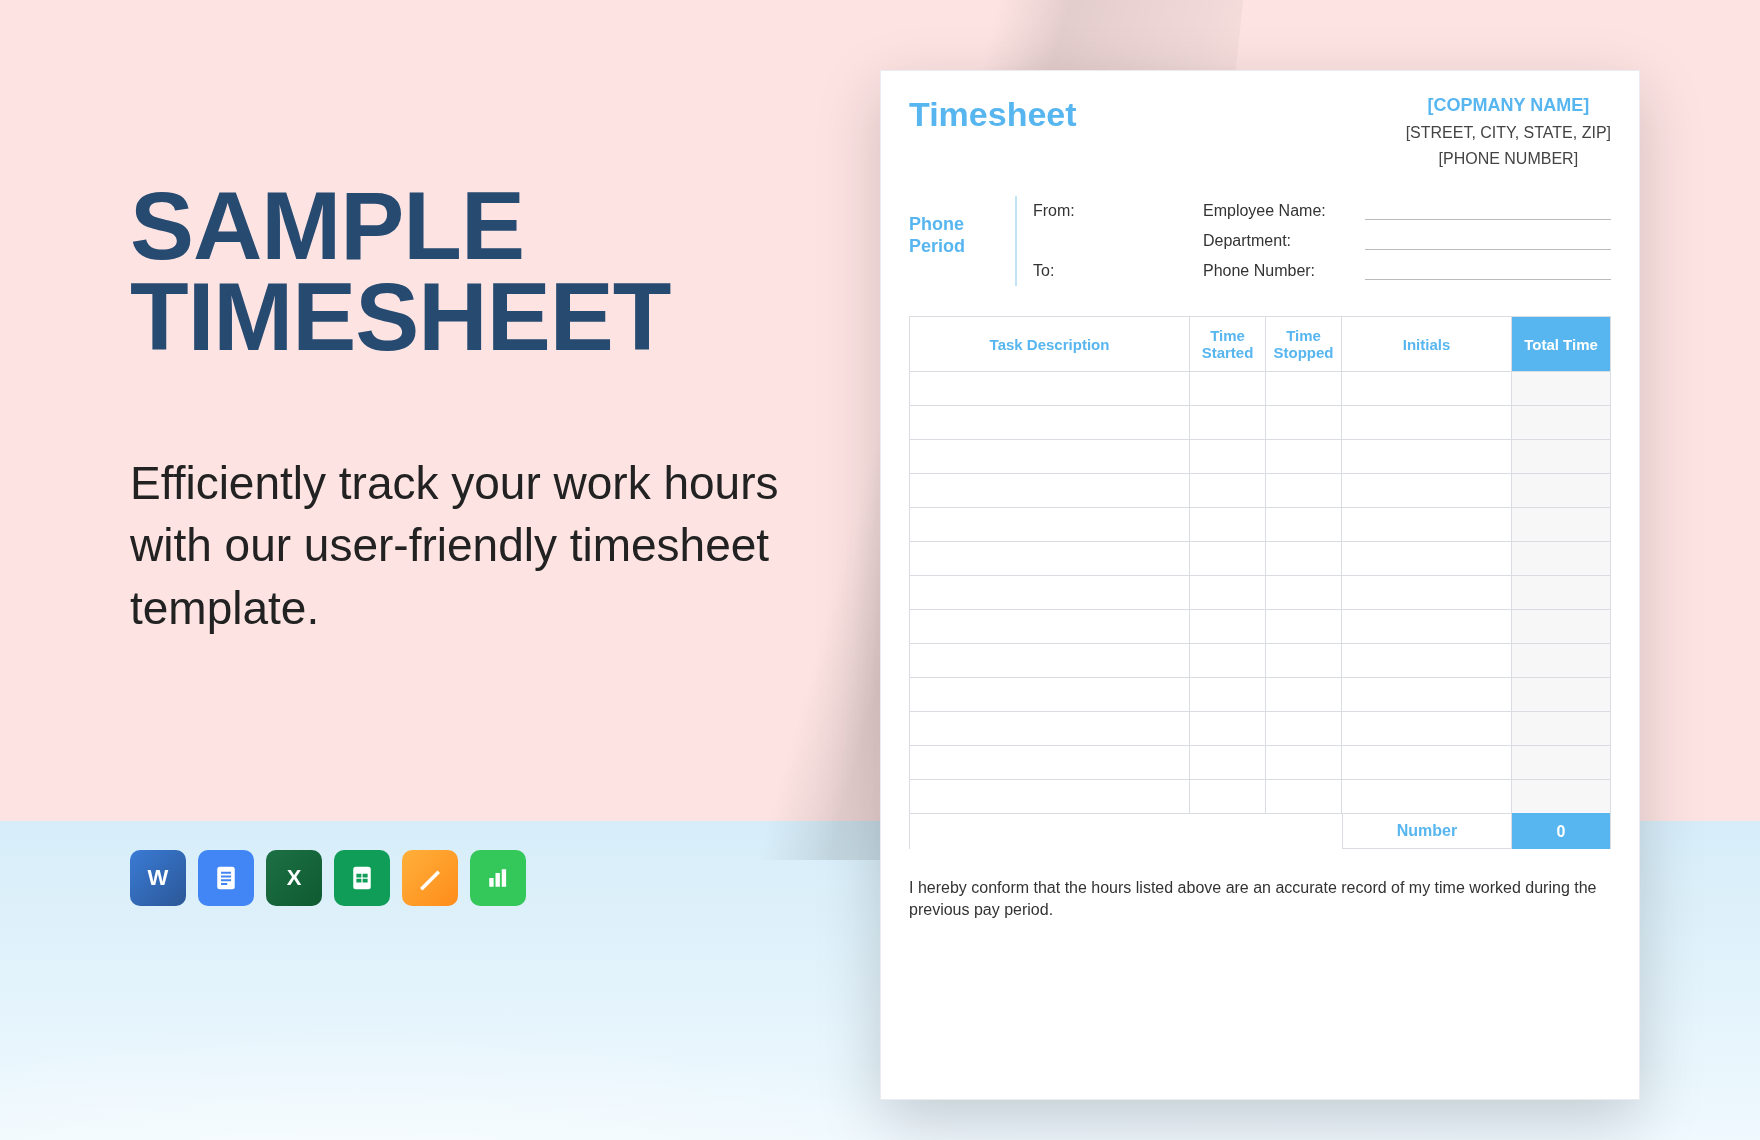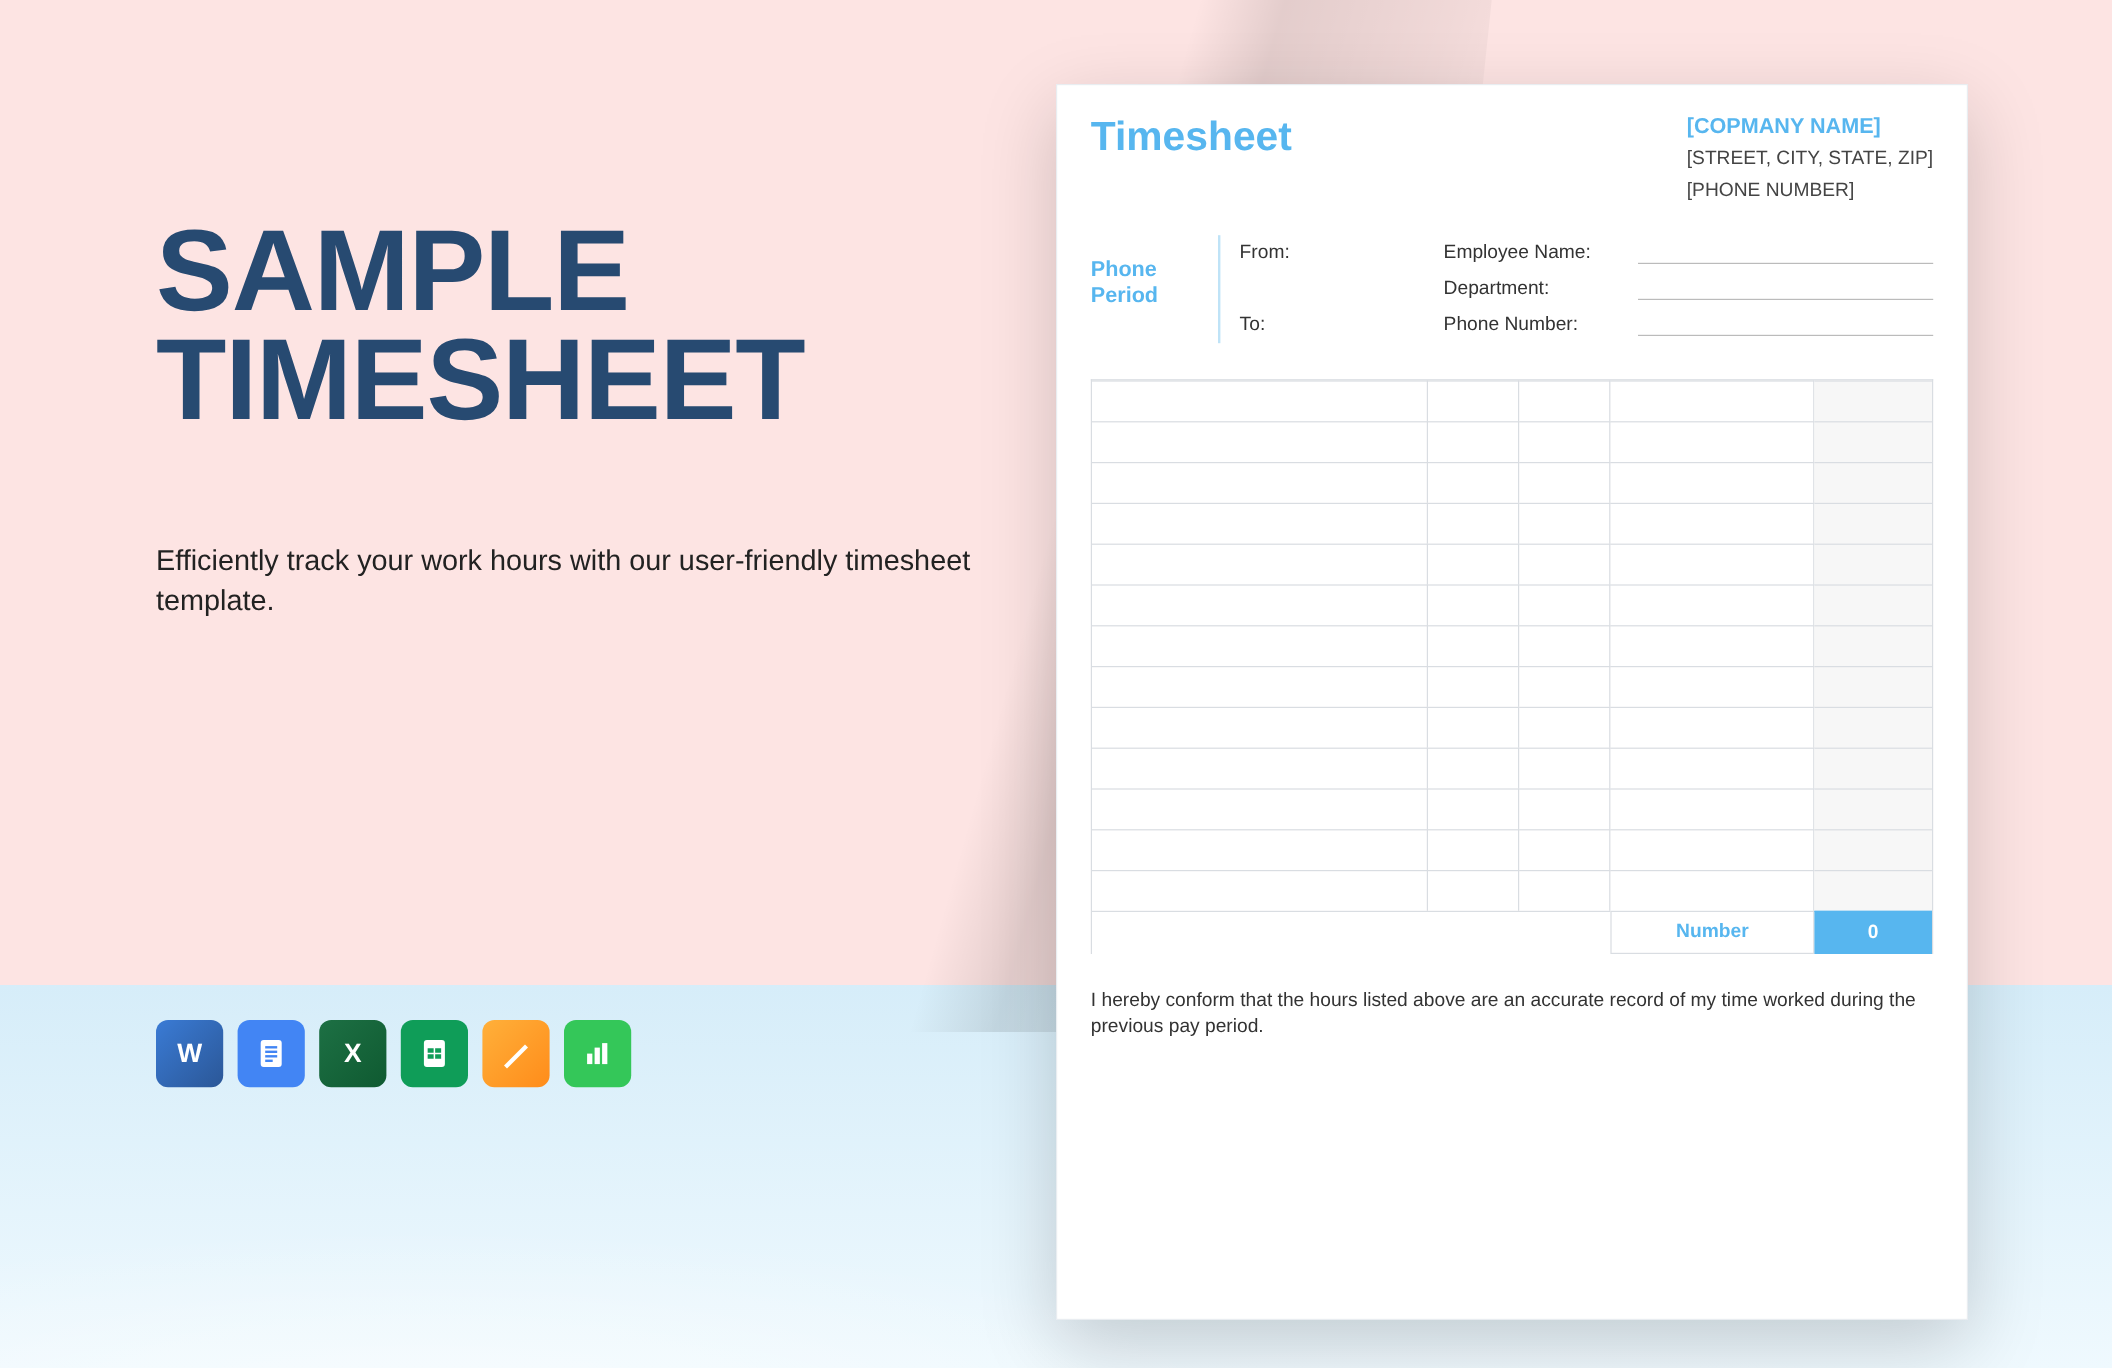--- a/index.html
+++ b/index.html
@@ -30,42 +30,42 @@
   .title-line1, .title-line2 {
     font-weight: 900; font-size: 96px; line-height: .95; letter-spacing: -1px;
     color: #274a71; font-family: "Arial Black", "Segoe UI", sans-serif;
   }
   .title-line3 {
     font-weight: 900; font-size: 96px; line-height: .95; letter-spacing: -1px;
     color: #f08066; font-family: "Arial Black", "Segoe UI", sans-serif;
   }
   .subtitle {
     margin-top: 90px;
-    font-size: 24px; line-height: 1.35; color: #222; max-width: 680px;
+    font-size: 46px; line-height: 1.35; color: #222; max-width: 680px;
   }
   .app-icons { position: absolute; left: 130px; top: 850px; display: flex; gap: 12px; }
   .app-icon { width: 56px; height: 56px; border-radius: 10px; display: flex; align-items: center; justify-content: center; color: #fff; font-weight: 700; font-size: 22px; }
   .app-icon svg { width: 30px; height: 30px; fill: #fff; }
   .ic-word   { background: linear-gradient(135deg,#3a7bd5,#2b5797); }
   .ic-docs   { background: #4285f4; }
   .ic-excel  { background: linear-gradient(135deg,#1d7044,#0f5a31); }
   .ic-sheets { background: #0f9d58; }
   .ic-pages  { background: linear-gradient(135deg,#ffb03a,#ff8c1a); }
   .ic-numbers{ background: #34c759; }
 
   
   .preview {
     position: absolute; top: 70px; left: 880px; width: 760px; height: 1030px;
     background: #fff; box-shadow: 0 20px 60px rgba(0,0,0,.18);
     border: 1px solid #e9edf1;
     padding: 24px 28px 20px 28px;
   }
   .pv-head { display: flex; justify-content: space-between; align-items: flex-start; }
   .pv-title { font-size: 34px; font-weight: 800; color: #57b6ef; }
-  .pv-company { text-align: left; }
+  .pv-company { text-align: center; }
   .pv-company .name { color: #57b6ef; font-weight: 700; font-size: 18px; }
   .pv-company .addr, .pv-company .phone { color: #444; font-size: 16px; margin-top: 8px; }
 
   .pv-info { margin-top: 28px; display: flex; gap: 0; align-items: stretch; }
   .wk { width: 90px; color:#57b6ef; font-weight:700; font-size:18px; line-height:1.2; padding-top:18px; }
   .wk-sep { width: 2px; background:#bfe3f7; margin: 0 16px; }
   .from-to { width: 170px; font-size:16px; color:#333; display:flex; flex-direction:column; justify-content:space-between; padding: 6px 0; }
   .emp { flex:1; font-size:16px; color:#333; }
   .emp-row { display:flex; align-items:center; gap:12px; height:30px; }
   .emp-row .lab { width: 150px; }
@@ -168,20 +168,27 @@
             <div class="line"></div>
           </div>
         <div class="emp-row">
             <div class="lab">Phone Number:</div>
             <div class="line"></div>
           </div>
       </div>
     </div>
 
     <div class="pv-table">
+      <div class="thead">
+        <div class="col-task">Task Description</div>
+        <div class="col-start">Time Started</div>
+        <div class="col-stop">Time Stopped</div>
+        <div class="col-init">Initials</div>
+        <div class="col-total">Total Time</div>
+      </div>
       <div id="tbody">
           <div class="trow">
             <div class="col-task"></div>
             <div class="col-start"></div>
             <div class="col-stop"></div>
             <div class="col-init"></div>
             <div class="col-total"></div>
           </div>
           <div class="trow">
             <div class="col-task"></div>

